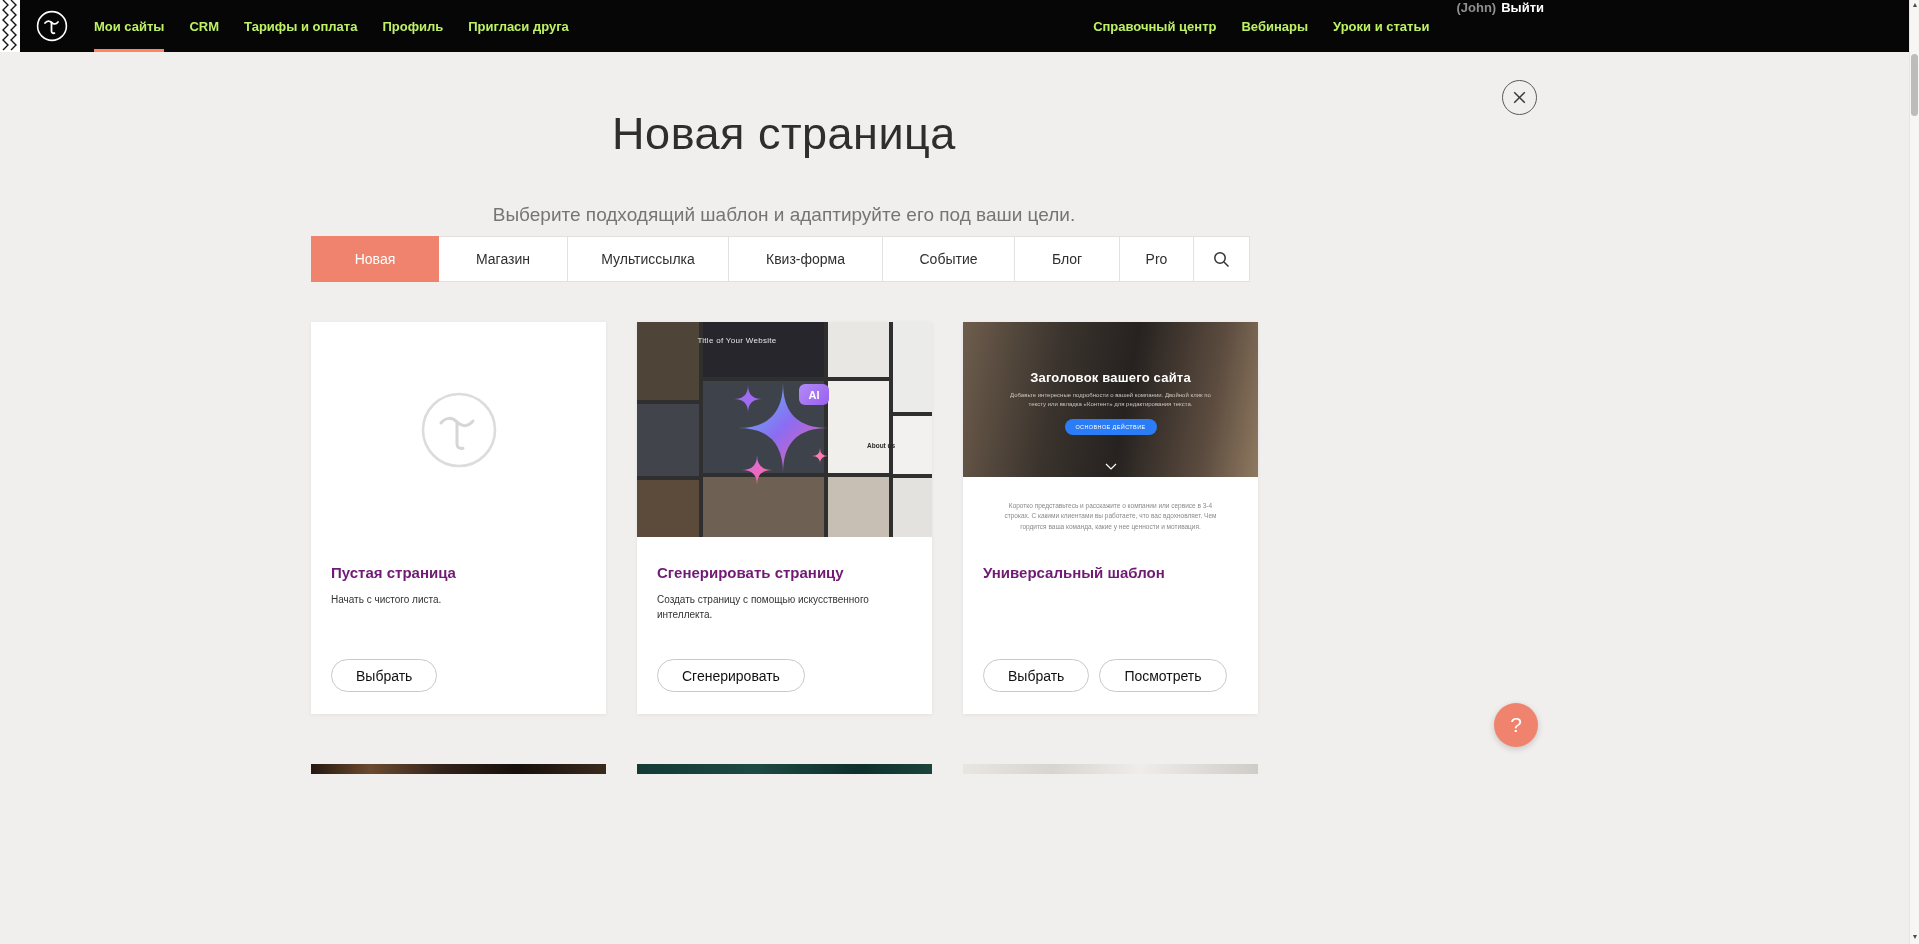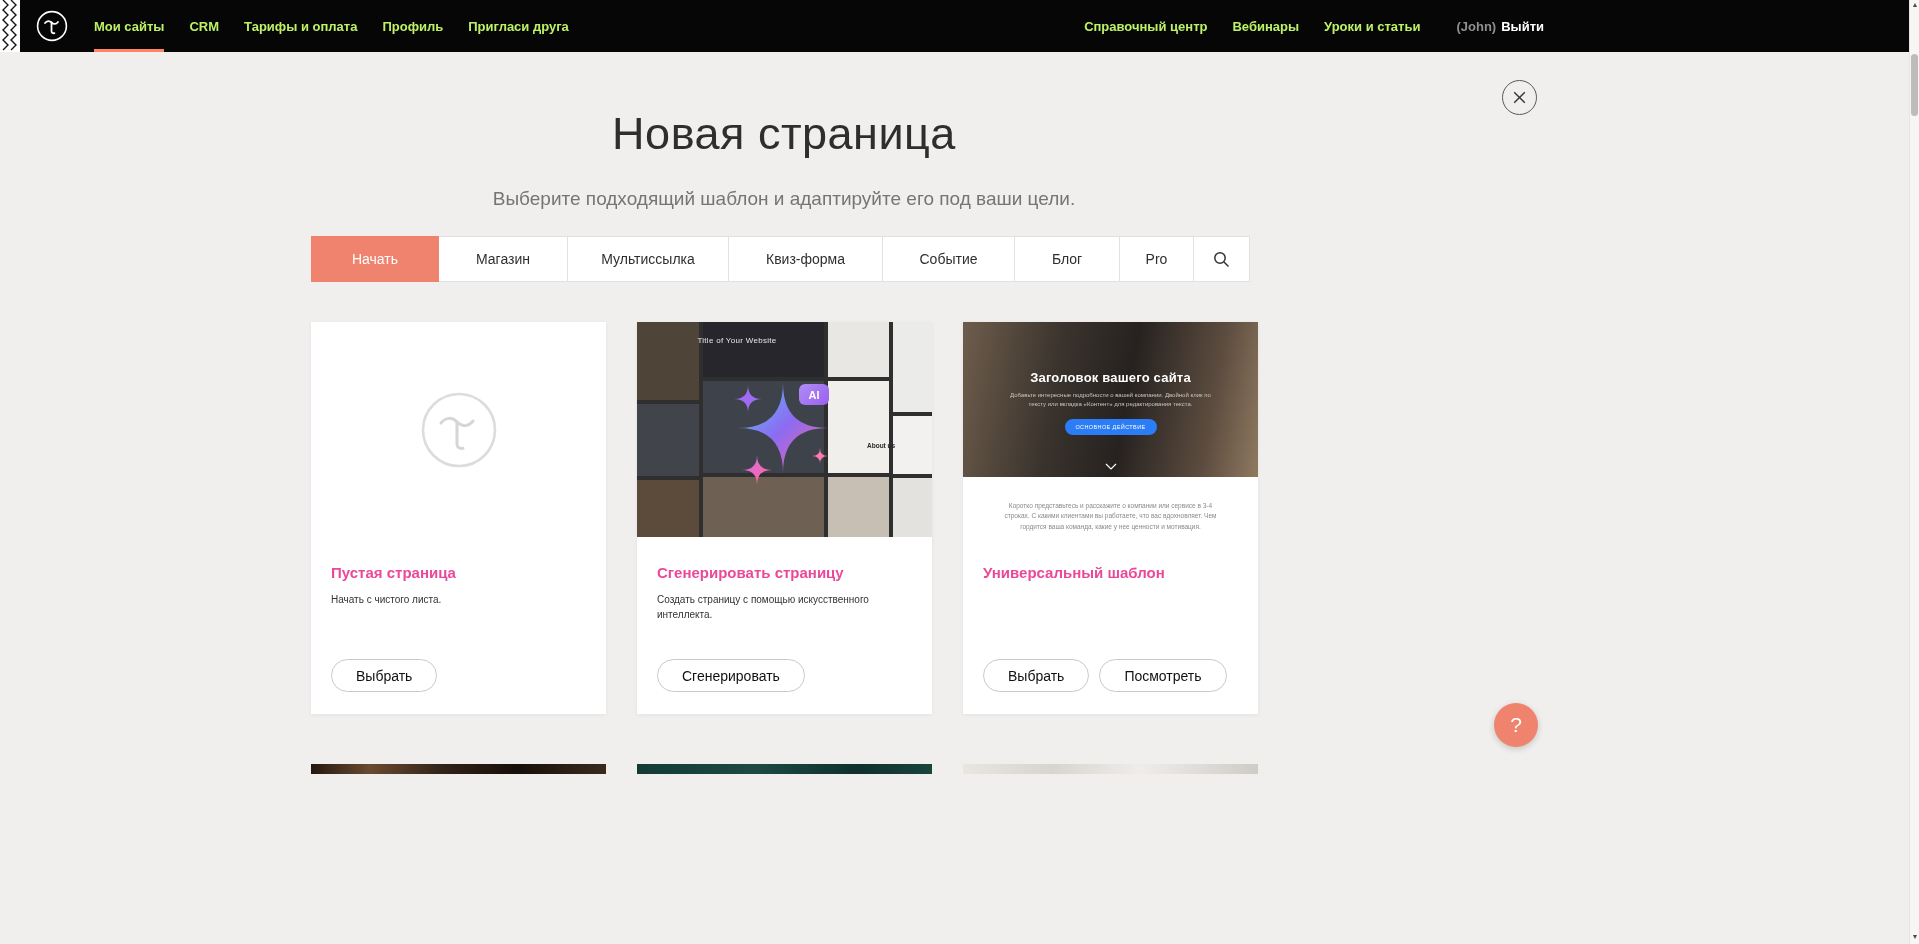--- a/index.html
+++ b/index.html
@@ -11,43 +11,43 @@
   
   .header { position:absolute; top:0; left:0; width:1919px; height:52px; background:#060606; z-index:6; }
   .header-inner { position:relative; width:1568px; height:52px; display:flex; align-items:center; }
   .zigzag { position:absolute; left:0; top:0; width:20px; height:52px; background:#ffffff; display:flex; align-items:center; justify-content:center; }
   .logo { width:32px; height:32px; margin-left:36px; cursor:pointer; flex:0 0 auto; }
   .nav { display:flex; height:52px; align-items:center; margin-left:26px; }
   .nav-item { position:relative; height:52px; display:flex; align-items:center; margin-right:25px; color:#bef264; font-size:13px; font-weight:600; cursor:pointer; white-space:nowrap; }
   .nav-item.active::after { content:""; position:absolute; left:0; right:0; bottom:0; height:3px; background:#ff8562; }
   .nav-right { position:absolute; right:24px; top:0; height:52px; display:flex; align-items:center; }
   .nav-right .nav-item { margin-right:0; margin-left:25px; }
-  .logout-group { display:flex; align-items:center; gap:5px; margin-left:36px; height:52px; }
+  .logout-group { display:flex; gap:5px; margin-left:27px; height:52px; }
   .user-name { color:#8f8f8f; font-size:13px; font-weight:600; }
   .logout { color:#ffffff; font-size:13px; font-weight:600; cursor:pointer; }
 
   
   .close-btn { position:absolute; left:1502px; top:80px; width:35px; height:35px; border-radius:50%; border:1.4px solid #5a5a5a; background:transparent; display:flex; align-items:center; justify-content:center; cursor:pointer; z-index:4; }
   .page-title { position:absolute; top:108px; left:0; width:1568px; text-align:center; font-size:45px; font-weight:300; letter-spacing:0.5px; color:#2e2e2e; }
-  .page-subtitle { position:absolute; top:188px; left:0; width:1568px; text-align:center; font-size:19px; color:#757575; }
+  .page-subtitle { position:absolute; top:204px; left:0; width:1568px; text-align:center; font-size:19px; color:#757575; }
 
   
   .tabs { position:absolute; left:311px; top:236px; height:46px; display:flex; z-index:2; }
   .tab { background:#ffffff; border:1px solid #e1e1e1; margin-left:-1px; display:flex; align-items:center; justify-content:center; font-size:14px; color:#2f2f2f; cursor:pointer; }
   .tab:first-child { margin-left:0; }
   .tab.active { background:#f0836d; border-color:#f0836d; color:#ffffff; z-index:1; }
   .t0{width:128px}.t1{width:130px}.t2{width:162px}.t3{width:155px}.t4{width:133px}.t5{width:106px}.t6{width:75px}.t7{width:57px}
 
   
   .cards { position:absolute; left:311px; top:322px; display:flex; gap:31px; }
   .card { position:relative; width:295px; height:392px; background:#ffffff; box-shadow:0 1px 4px rgba(0,0,0,0.06); }
   .card-preview { position:relative; width:295px; height:215px; overflow:hidden; }
   .card-info { padding:27px 20px 0; }
   .card-info.tall { padding-top:18px; }
-  .card-title { font-size:15px; font-weight:700; color:#ec4899; }
+  .card-title { font-size:15px; font-weight:700; color:#701a75; }
   .card-desc { margin-top:11px; font-size:10px; line-height:1.5; color:#333333; }
   .card-actions { position:absolute; left:20px; bottom:22px; display:flex; gap:10px; }
   .pill-btn { height:33px; padding:8px 24px; border:1px solid #c9c9c9; border-radius:17px; background:#ffffff; font-size:14px; color:#111111; display:flex; align-items:center; cursor:pointer; font-family:inherit; white-space:nowrap; }
 
   
   .blank-preview { display:flex; align-items:center; justify-content:center; background:#ffffff; }
 
   
   .collage { background:#2f2f2f; }
   .tile { position:absolute; }
@@ -129,21 +129,21 @@
         <line x1="1.2" y1="1.2" x2="11.8" y2="11.8" stroke="#3a3a3a" stroke-width="1.5"></line>
         <line x1="11.8" y1="1.2" x2="1.2" y2="11.8" stroke="#3a3a3a" stroke-width="1.5"></line>
       </svg>
     </span>
   </div>
 
   <div class="page-title">Новая страница</div>
   <div class="page-subtitle">Выберите подходящий шаблон и адаптируйте его под ваши цели.</div>
 
   <div class="tabs">
-    <div class="tab t0 active">Начать</div>
+    <div class="tab t0 active">Новая</div>
     <div class="tab t1">Магазин</div>
     <div class="tab t2">Мультиссылка</div>
     <div class="tab t3">Квиз-форма</div>
     <div class="tab t4">Событие</div>
     <div class="tab t5">Блог</div>
     <div class="tab t6">Pro</div>
     <div class="tab t7">
       <span style="line-height:0;">
         <svg width="17" height="17" viewBox="0 0 17 17">
           <circle cx="7" cy="7" r="5.2" fill="none" stroke="#333333" stroke-width="1.5"></circle>

